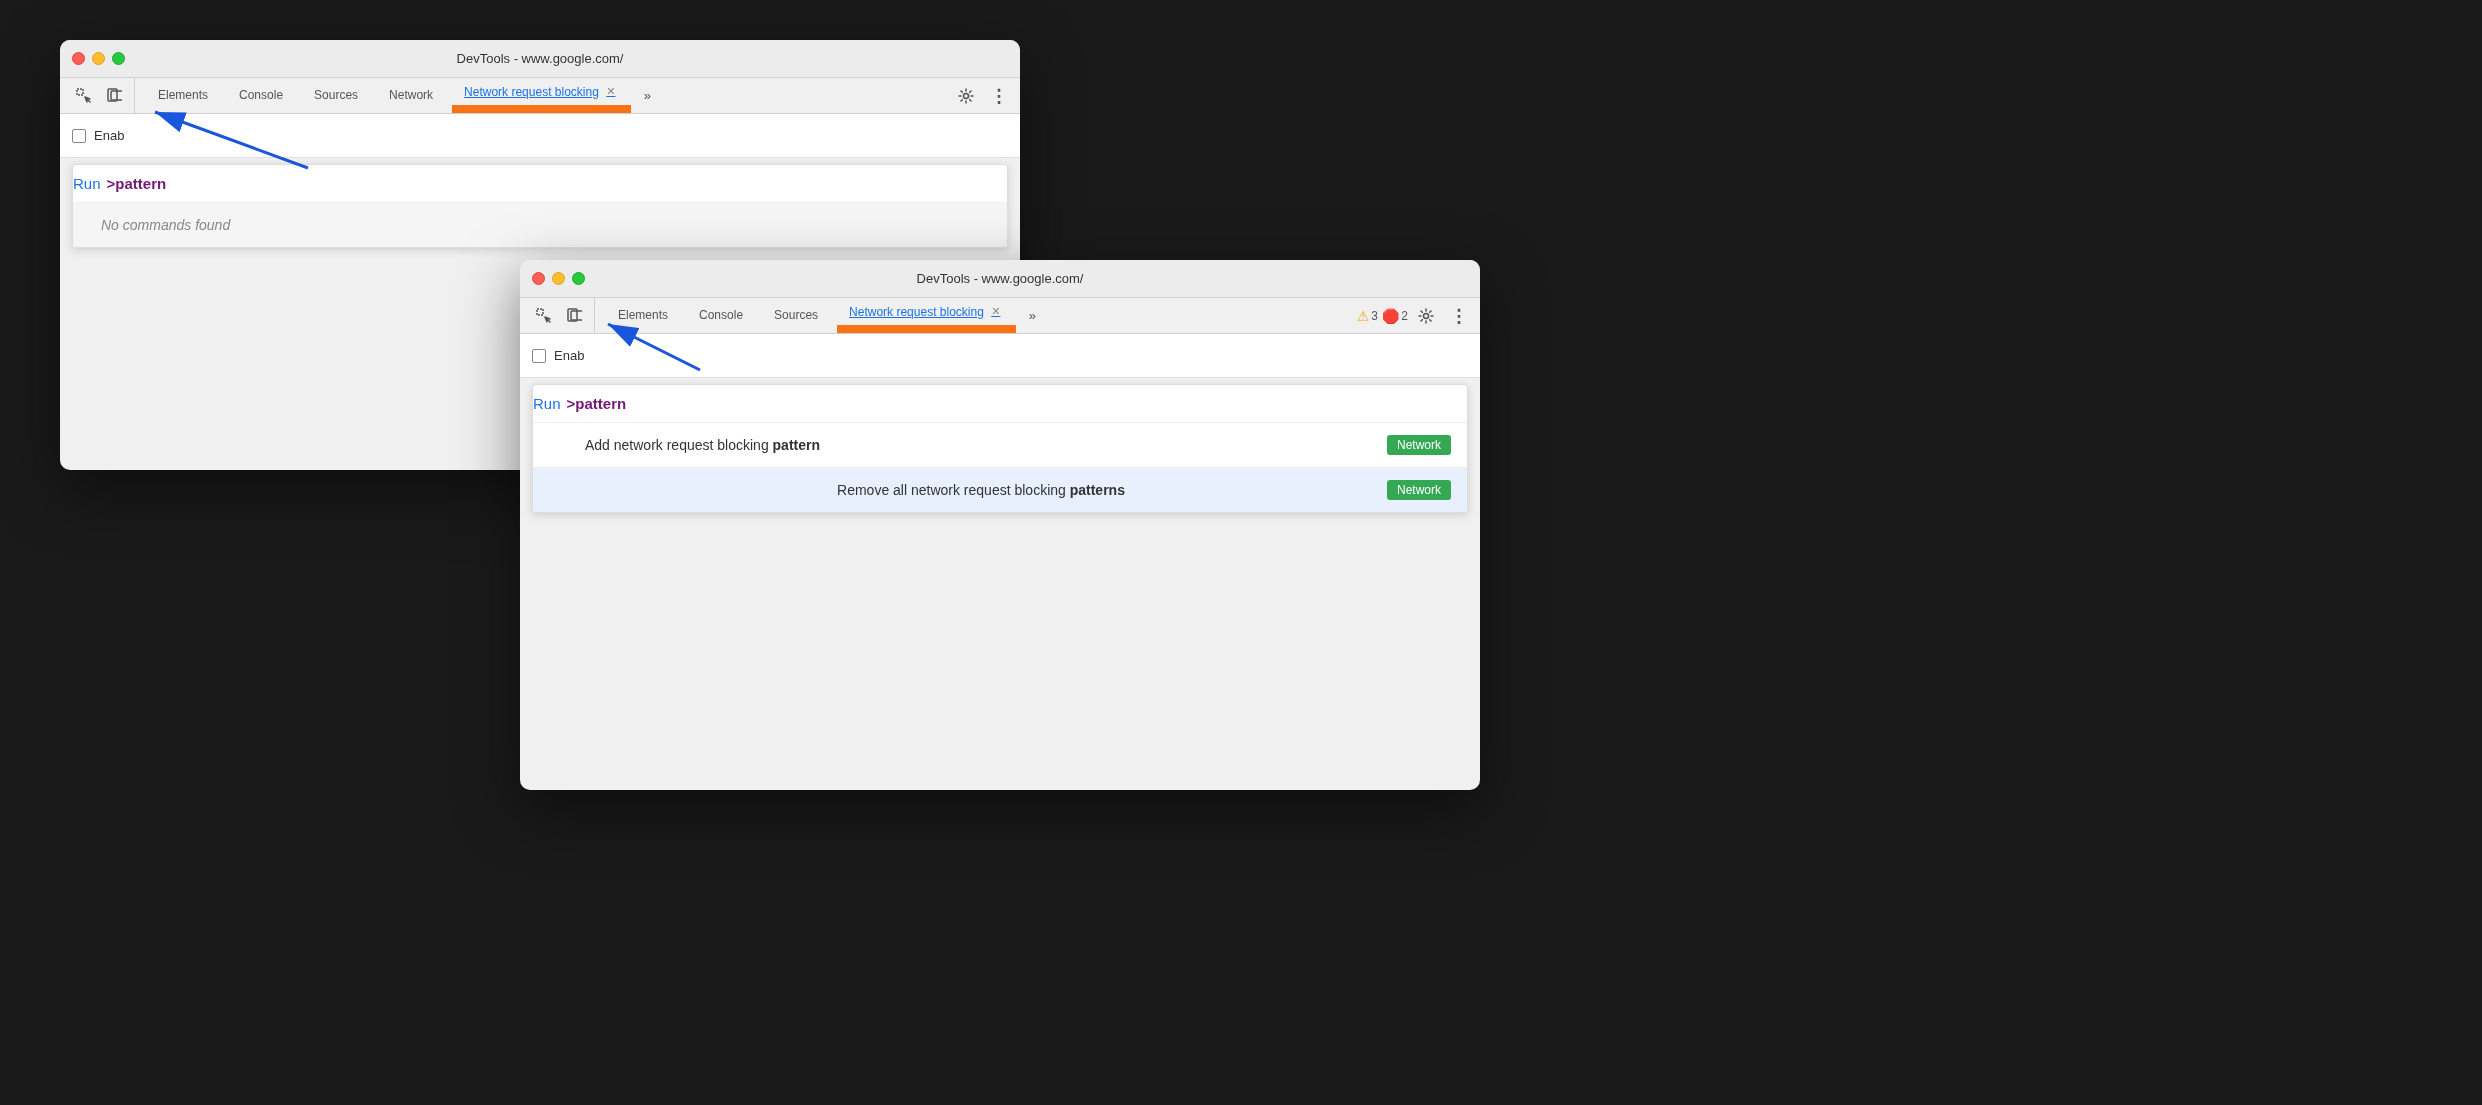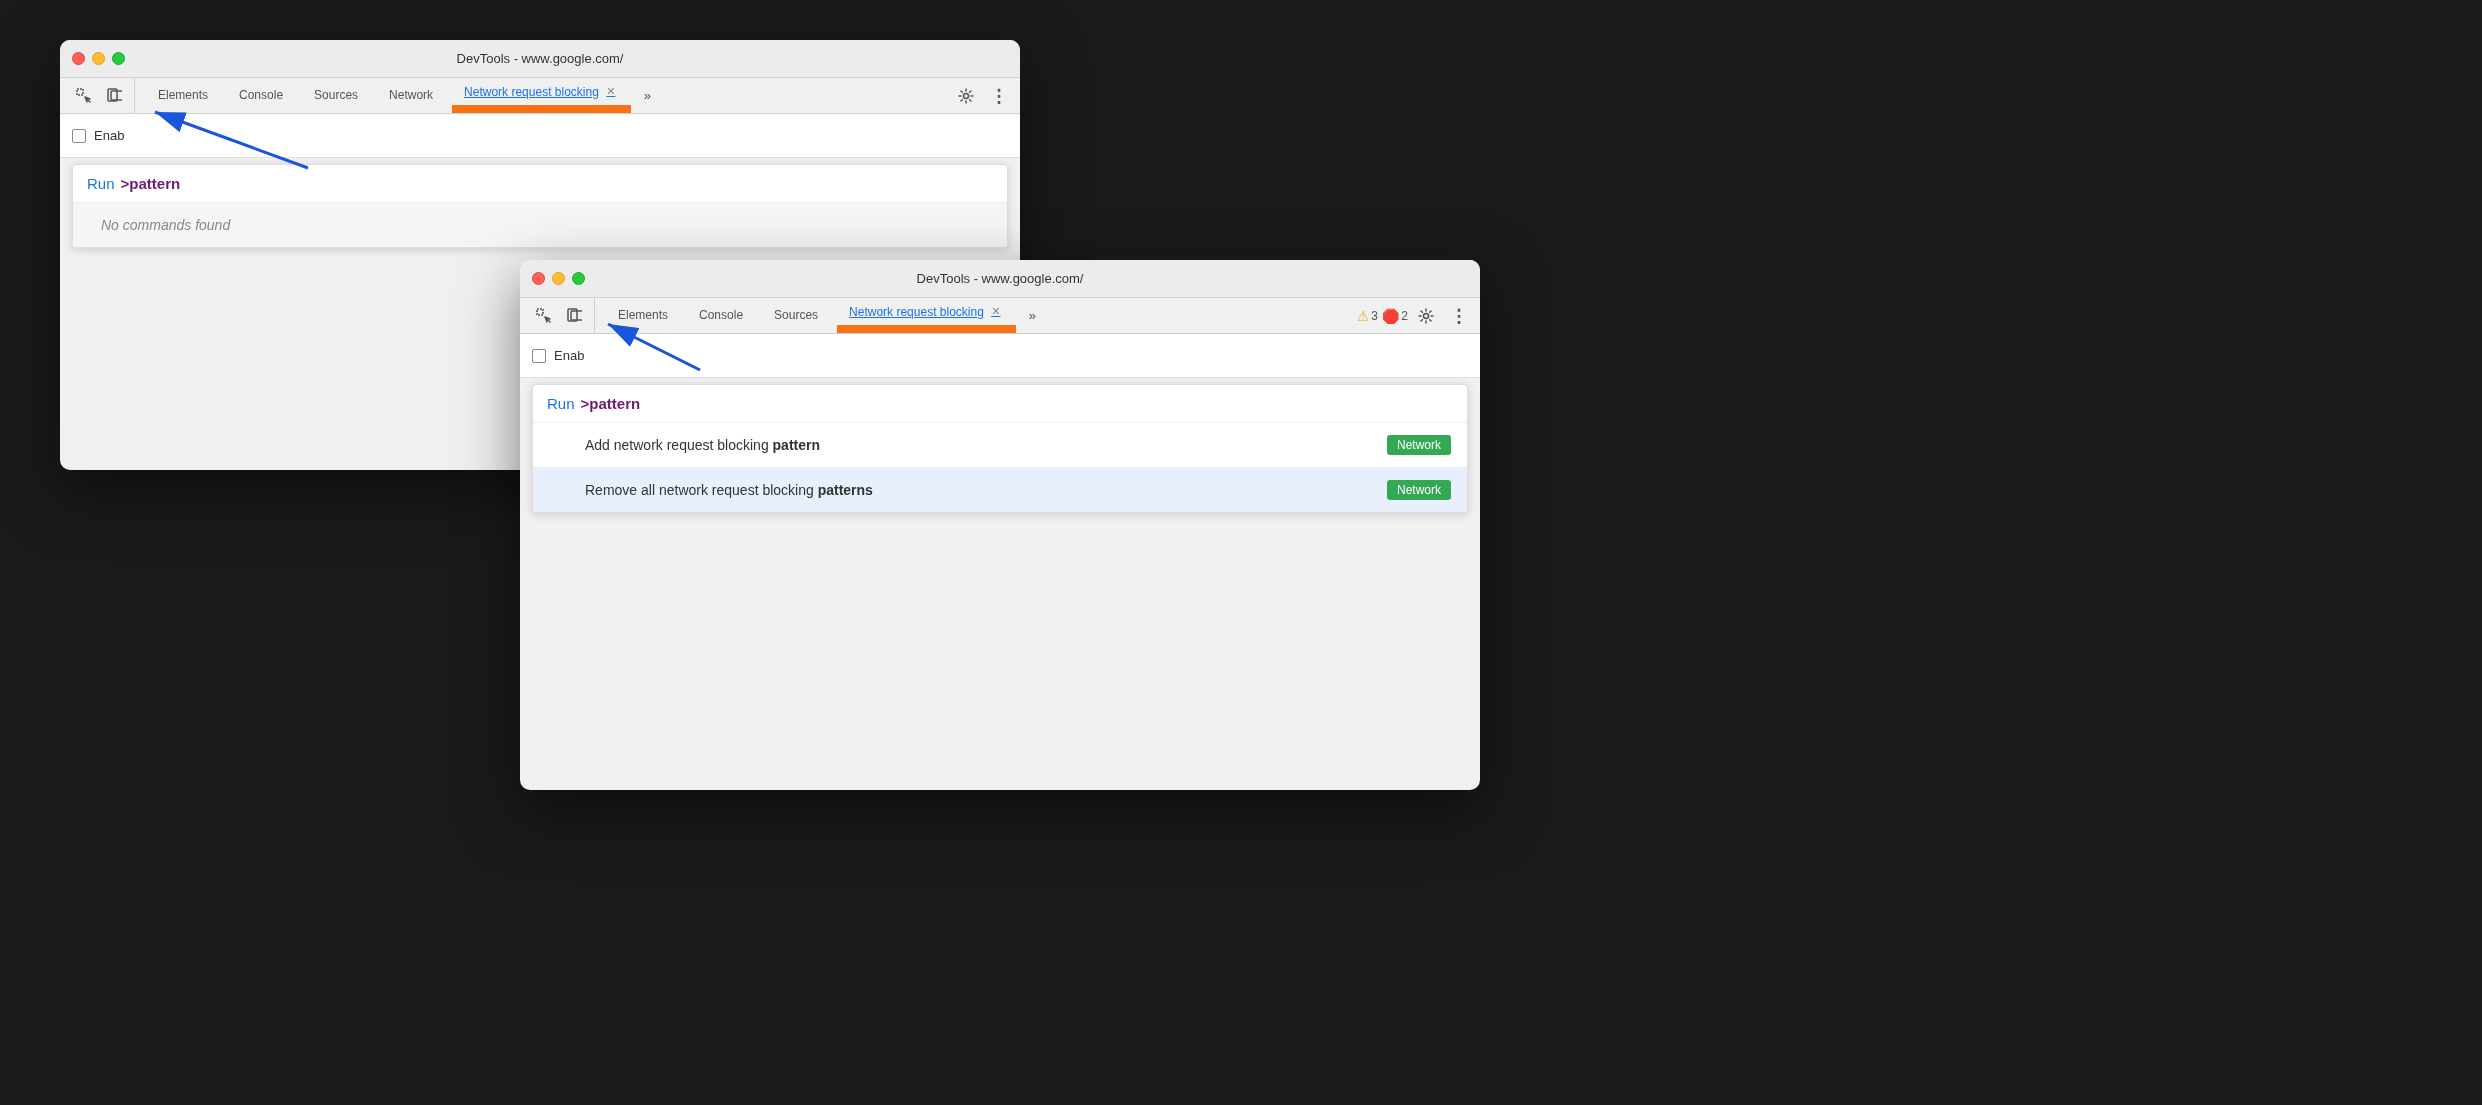--- a/index.html
+++ b/index.html
@@ -180,21 +180,21 @@
     .command-palette {
       background: #fff;
       border: 1px solid #ddd;
       border-radius: 4px;
       margin: 6px 12px;
       overflow: hidden;
       box-shadow: 0 2px 8px rgba(0,0,0,0.15);
     }
 
     .command-input-row {
-      padding: 10px 14px;
+      padding: 10px 0;
       font-size: 15px;
       display: flex;
       align-items: center;
       gap: 6px;
       border-bottom: 1px solid #eee;
     }
 
     .cmd-run {
       color: #1a73e8;
       font-weight: 500;
@@ -225,20 +225,21 @@
       border-bottom: 1px solid #eee;
       font-size: 14px;
       color: #333;
       gap: 10px;
     }
 
     .command-item:last-child { border-bottom: none; }
 
     .command-item.highlighted {
       background: #e8f0fe;
+      text-align: center;
     }
 
     .command-item-text {
       flex: 1;
       margin-left: 36px;
     }
 
     .command-item-text b {
       font-weight: 700;
     }

